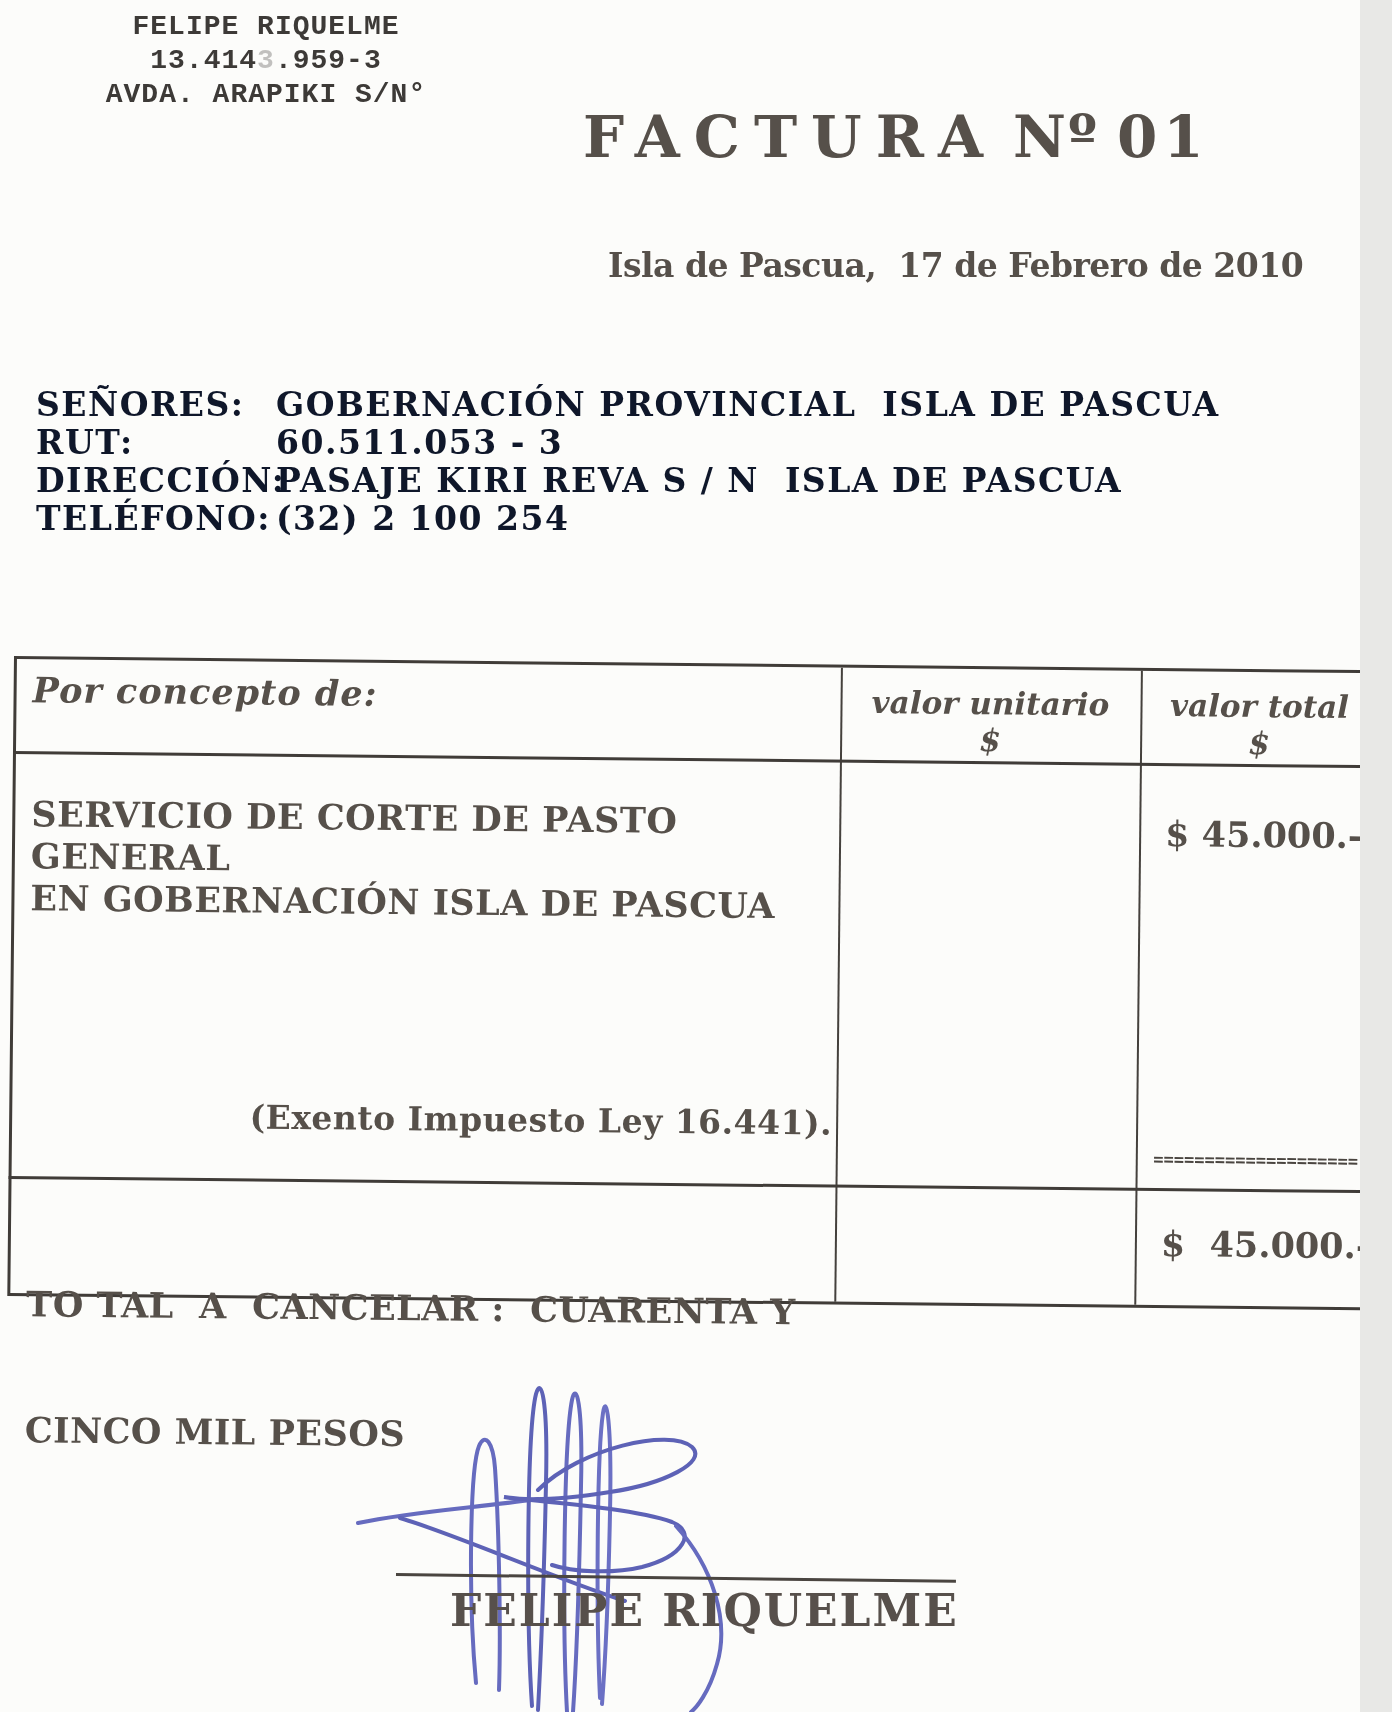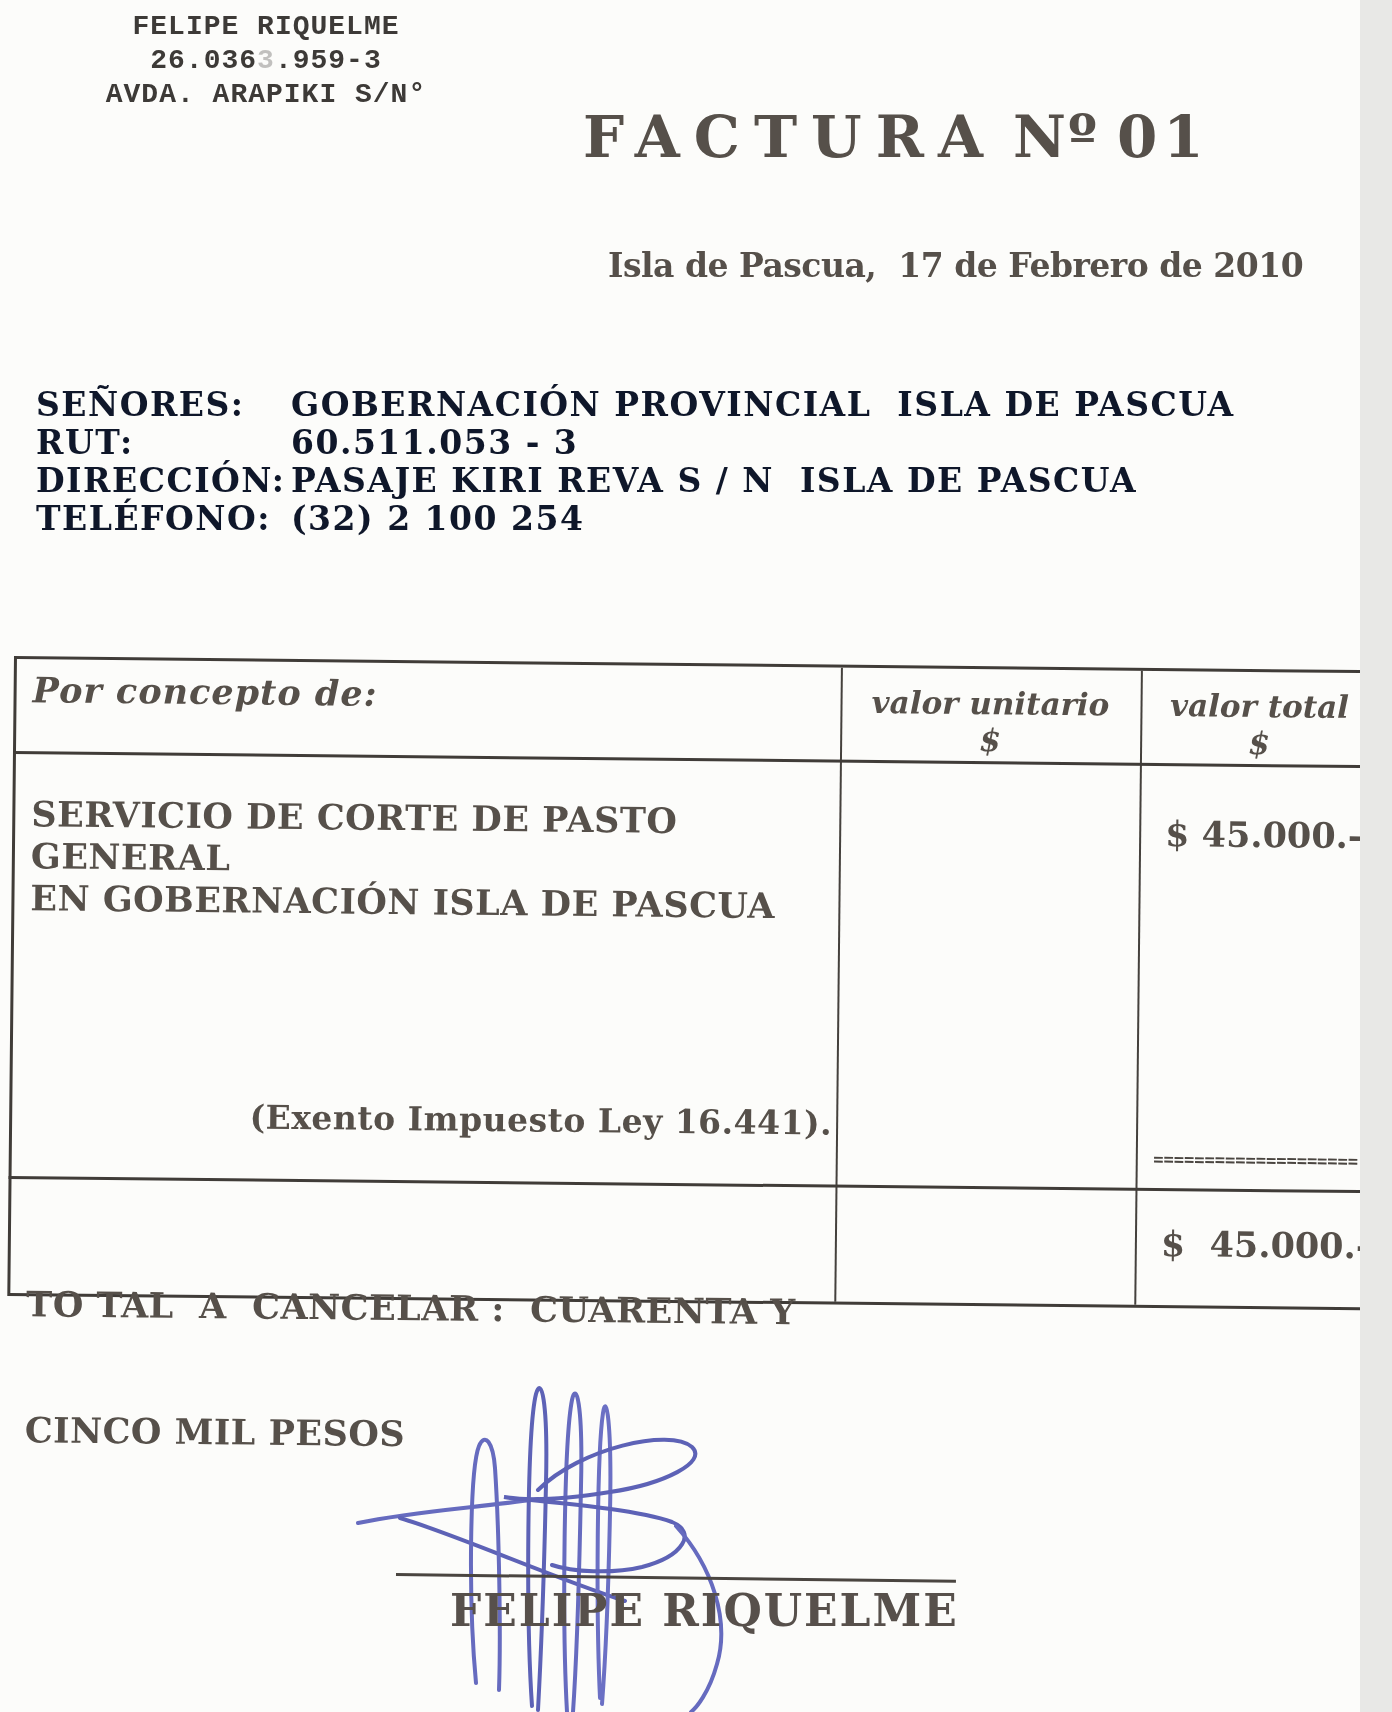--- a/index.html
+++ b/index.html
@@ -38,21 +38,21 @@
     letter-spacing:-0.5px;white-space:pre;
   }
   
   .client{
     position:absolute;left:36px;top:388px;
     font-size:33px;font-weight:bold;color:#0f172a;
     letter-spacing:1.5px;
   }
   .client-row{display:flex;margin-bottom:5px;line-height:33px;}
   .client-label{width:240px;flex:0 0 auto;}
-  .client-value{white-space:pre;margin-left:15px;}
+  .client-value{white-space:pre;}
   
   .invoice-table{
     position:absolute;left:14px;top:656px;width:1366px;height:634px;
     border:3px solid #403c38;
     transform:rotate(0.6deg);transform-origin:0 0;
     color:#56504a;font-weight:bold;
     background:transparent;
   }
   .vline{position:absolute;top:0;bottom:0;width:2px;background:#45413d;}
   .v1{left:824px;}
@@ -83,21 +83,21 @@
     white-space:nowrap;
   }
 </style>
 </head>
 <body>
 
 <div class="page">
 
   <div class="letterhead">
     <div>FELIPE RIQUELME</div>
-    <div><span>26.036</span><span class="smudged">3</span><span>.959-3</span></div>
+    <div><span>13.414</span><span class="smudged">3</span><span>.959-3</span></div>
     <div>AVDA. ARAPIKI S/N°</div>
   </div>
 
   <div class="title-row">
     <span class="title-word">FACTURA</span><span class="title-no">Nº</span><span class="title-num">01</span>
   </div>
 
   <div class="date-row">Isla de Pascua,  17 de Febrero de 2010</div>
 
   <div class="client">

